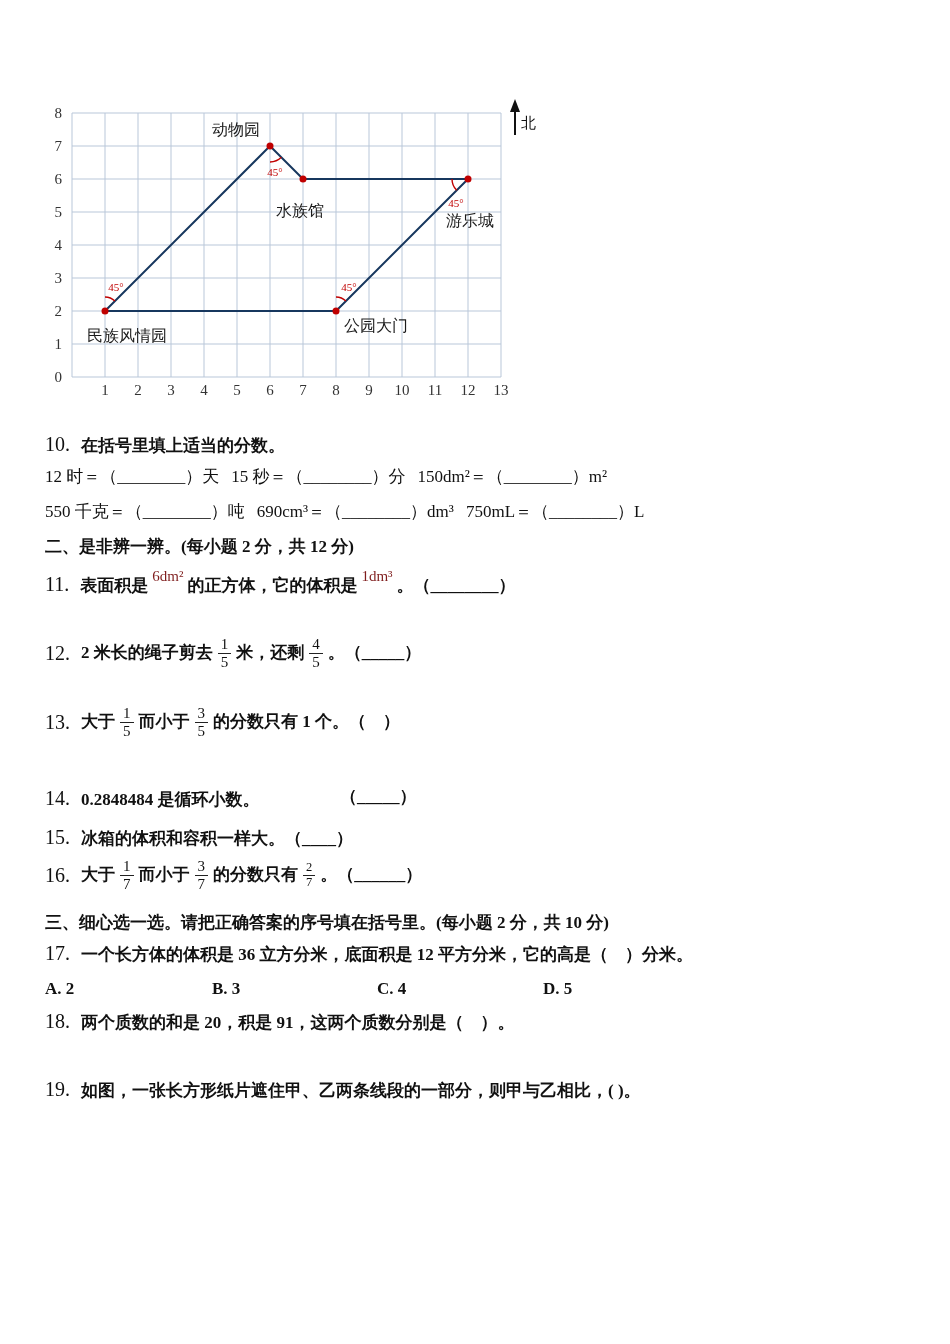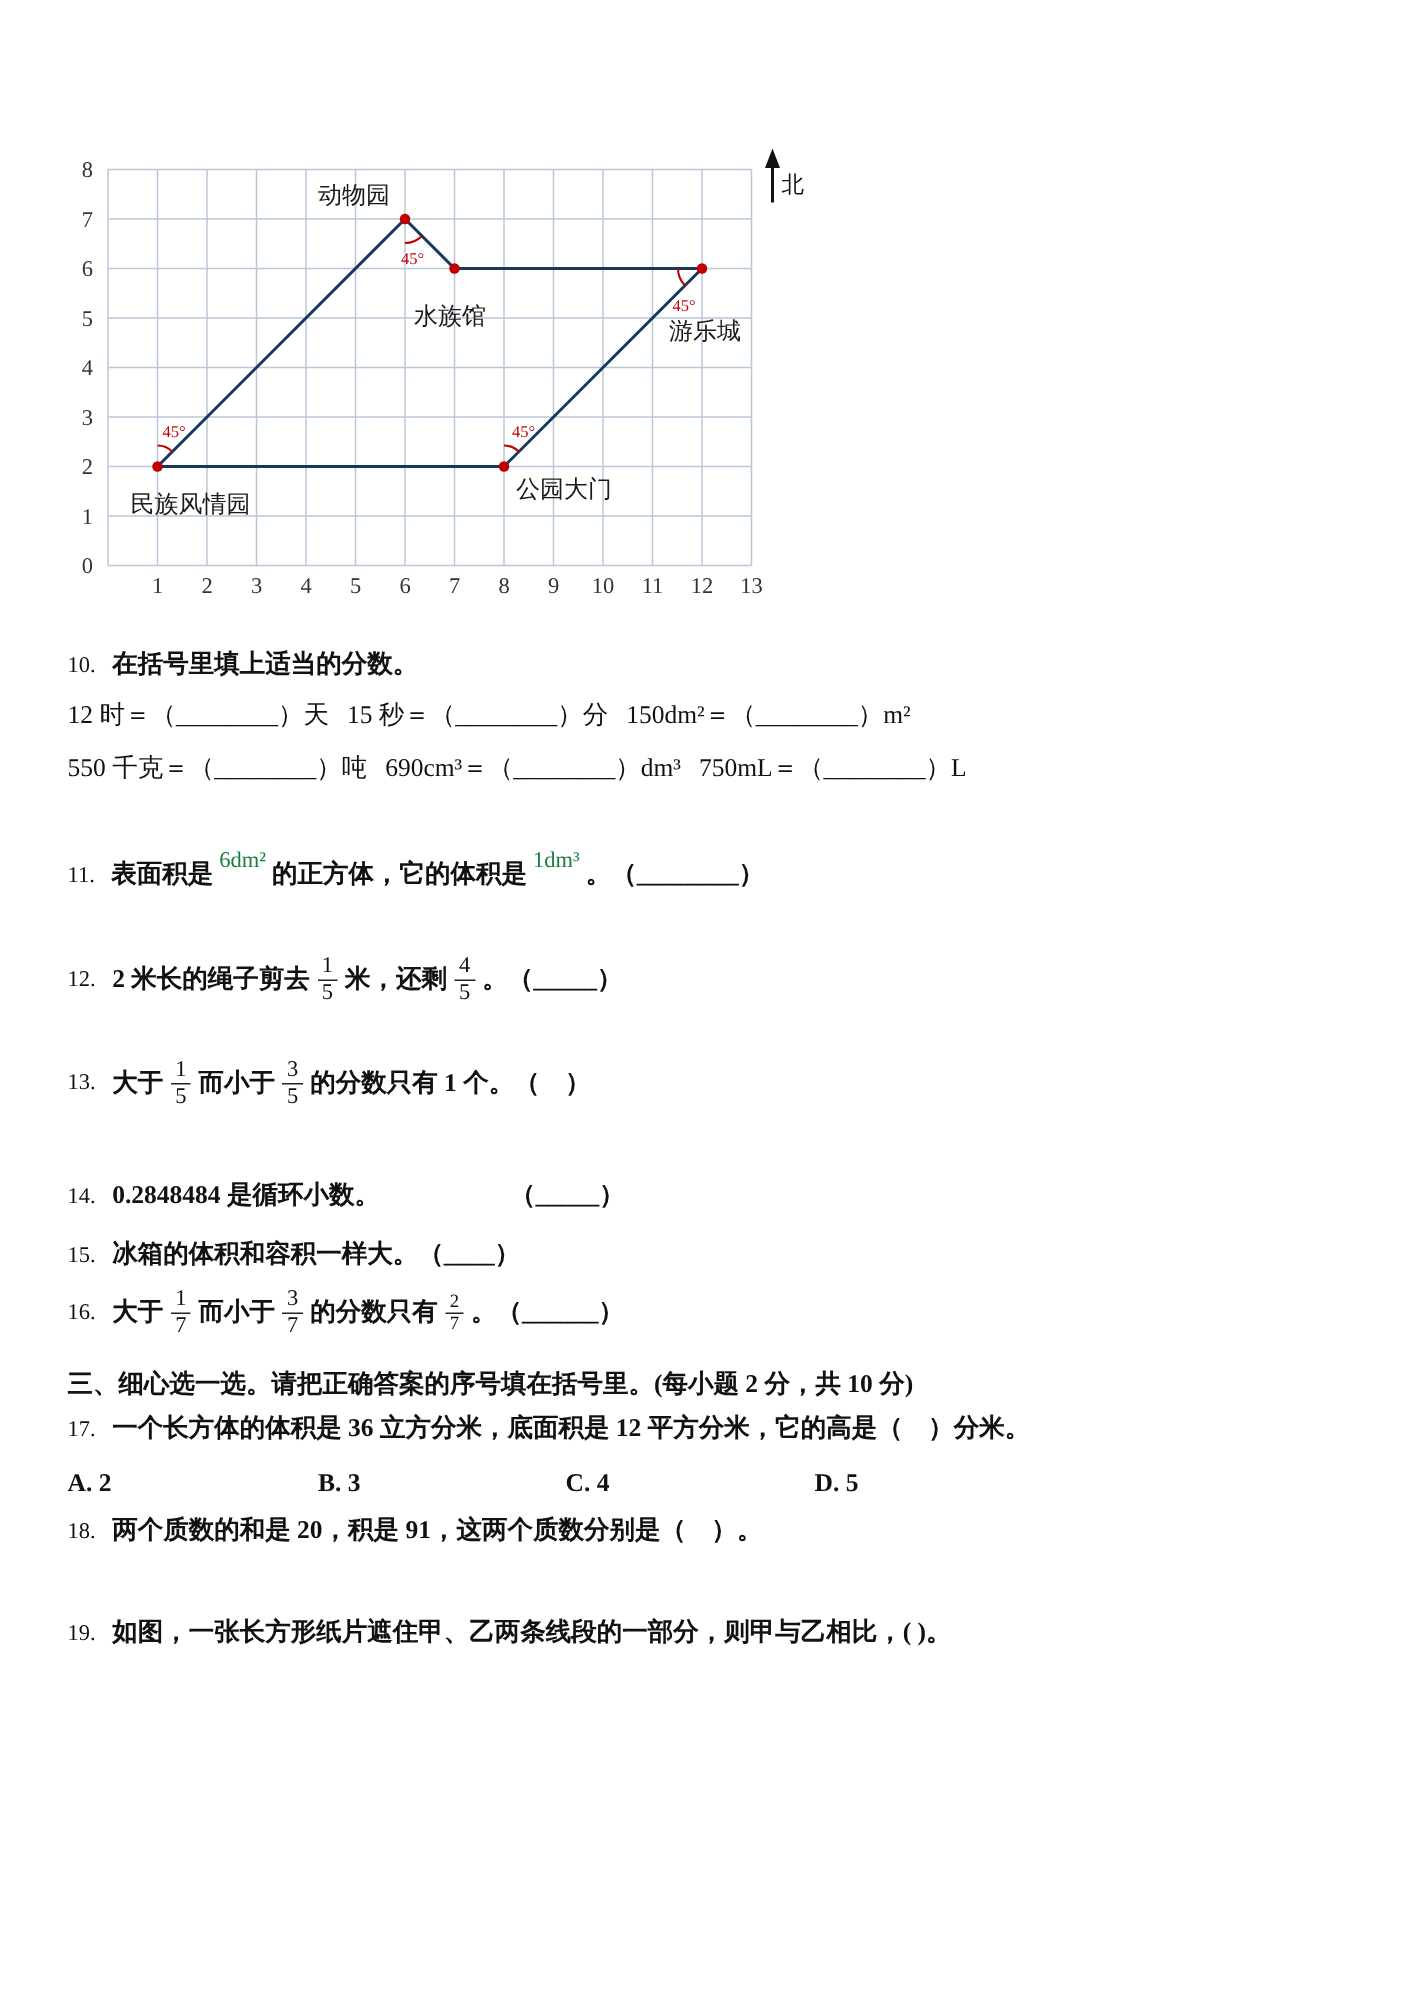--- a/index.html
+++ b/index.html
@@ -5,31 +5,31 @@
   html,body{margin:0;padding:0;background:#fff;}
   .page{position:relative;width:950px;height:1344px;background:#ffffff;overflow:hidden;
         font-family:"Liberation Serif","DejaVu Serif",serif;color:#111;}
   .chart-wrap{position:absolute;left:40px;top:95px;width:510px;height:315px;}
   svg text.tick{font-family:"Liberation Serif",serif;font-size:15px;fill:#333;}
   svg text.place-label{font-family:"Liberation Serif",serif;font-size:16px;fill:#1a1a1a;}
   svg text.angle-label{font-family:"Liberation Serif",serif;font-size:11px;fill:#c00000;}
   svg text.north-label{font-family:"Liberation Serif",serif;font-size:15px;fill:#111;}
   .row{position:absolute;left:45px;white-space:nowrap;font-size:17px;line-height:1.25;}
   .bold{font-weight:700;}
-  .qnum{font-weight:400;font-size:15px;margin-right:11px;}
+  .qnum{font-weight:400;font-size:20px;margin-right:11px;}
   .sec{font-weight:700;}
   .flexline{display:flex;gap:12px;font-weight:400;}
   .fracrow{display:flex;align-items:center;height:46px;}
   .fracrow > span{flex:0 0 auto;margin-top:20px;}
   .frac{display:inline-block;text-align:center;font-weight:400;font-size:15px;line-height:1.1;
         margin:0 5px;font-family:"Liberation Serif",serif;}
   .frac .n{display:block;padding:0 3px;border-bottom:1.3px solid #222;}
   .frac .d{display:block;padding:0 3px;}
   .frac.small{font-size:12.5px;}
-  .unit-sup{font-weight:400;font-size:15px;color:#15803d;position:relative;top:-10px;margin:16px 4px;}
+  .unit-sup{font-weight:400;font-size:15px;color:#7f1d1d;position:relative;top:-10px;margin:16px 4px;}
   .bracket-abs{position:absolute;left:295px;top:0;font-weight:700;}
   .opt{position:absolute;top:3px;font-weight:700;}
 </style>
 </head>
 <body>
 
 <div class="page">
 
   <div class="chart-wrap">
     <svg id="chart-svg" width="510" height="315">
@@ -110,20 +110,21 @@
     <span>12 时＝（________）天</span>
     <span>15 秒＝（________）分</span>
     <span>150dm²＝（________）m²</span>
   </div>
   <div class="row flexline" style="top:501px">
     <span>550 千克＝（________）吨</span>
     <span>690cm³＝（________）dm³</span>
     <span>750mL＝（________）L</span>
   </div>
 
+  <div class="row sec" style="top:536px">二、是非辨一辨。(每小题 2 分，共 12 分)</div>
 
   <div class="row" style="top:572px">
     <span class="qnum">11.</span><span class="bold">表面积是</span><span class="unit-sup">6dm²</span><span class="bold">的正方体，它的体积是</span><span class="unit-sup">1dm³</span><span class="bold">。（________）</span>
   </div>
 
   <div class="row fracrow" style="top:620px">
     <span class="qnum">12.</span>
       <span class="bold">2 米长的绳子剪去</span>
     <span class="frac">
         <span class="n">1</span>

